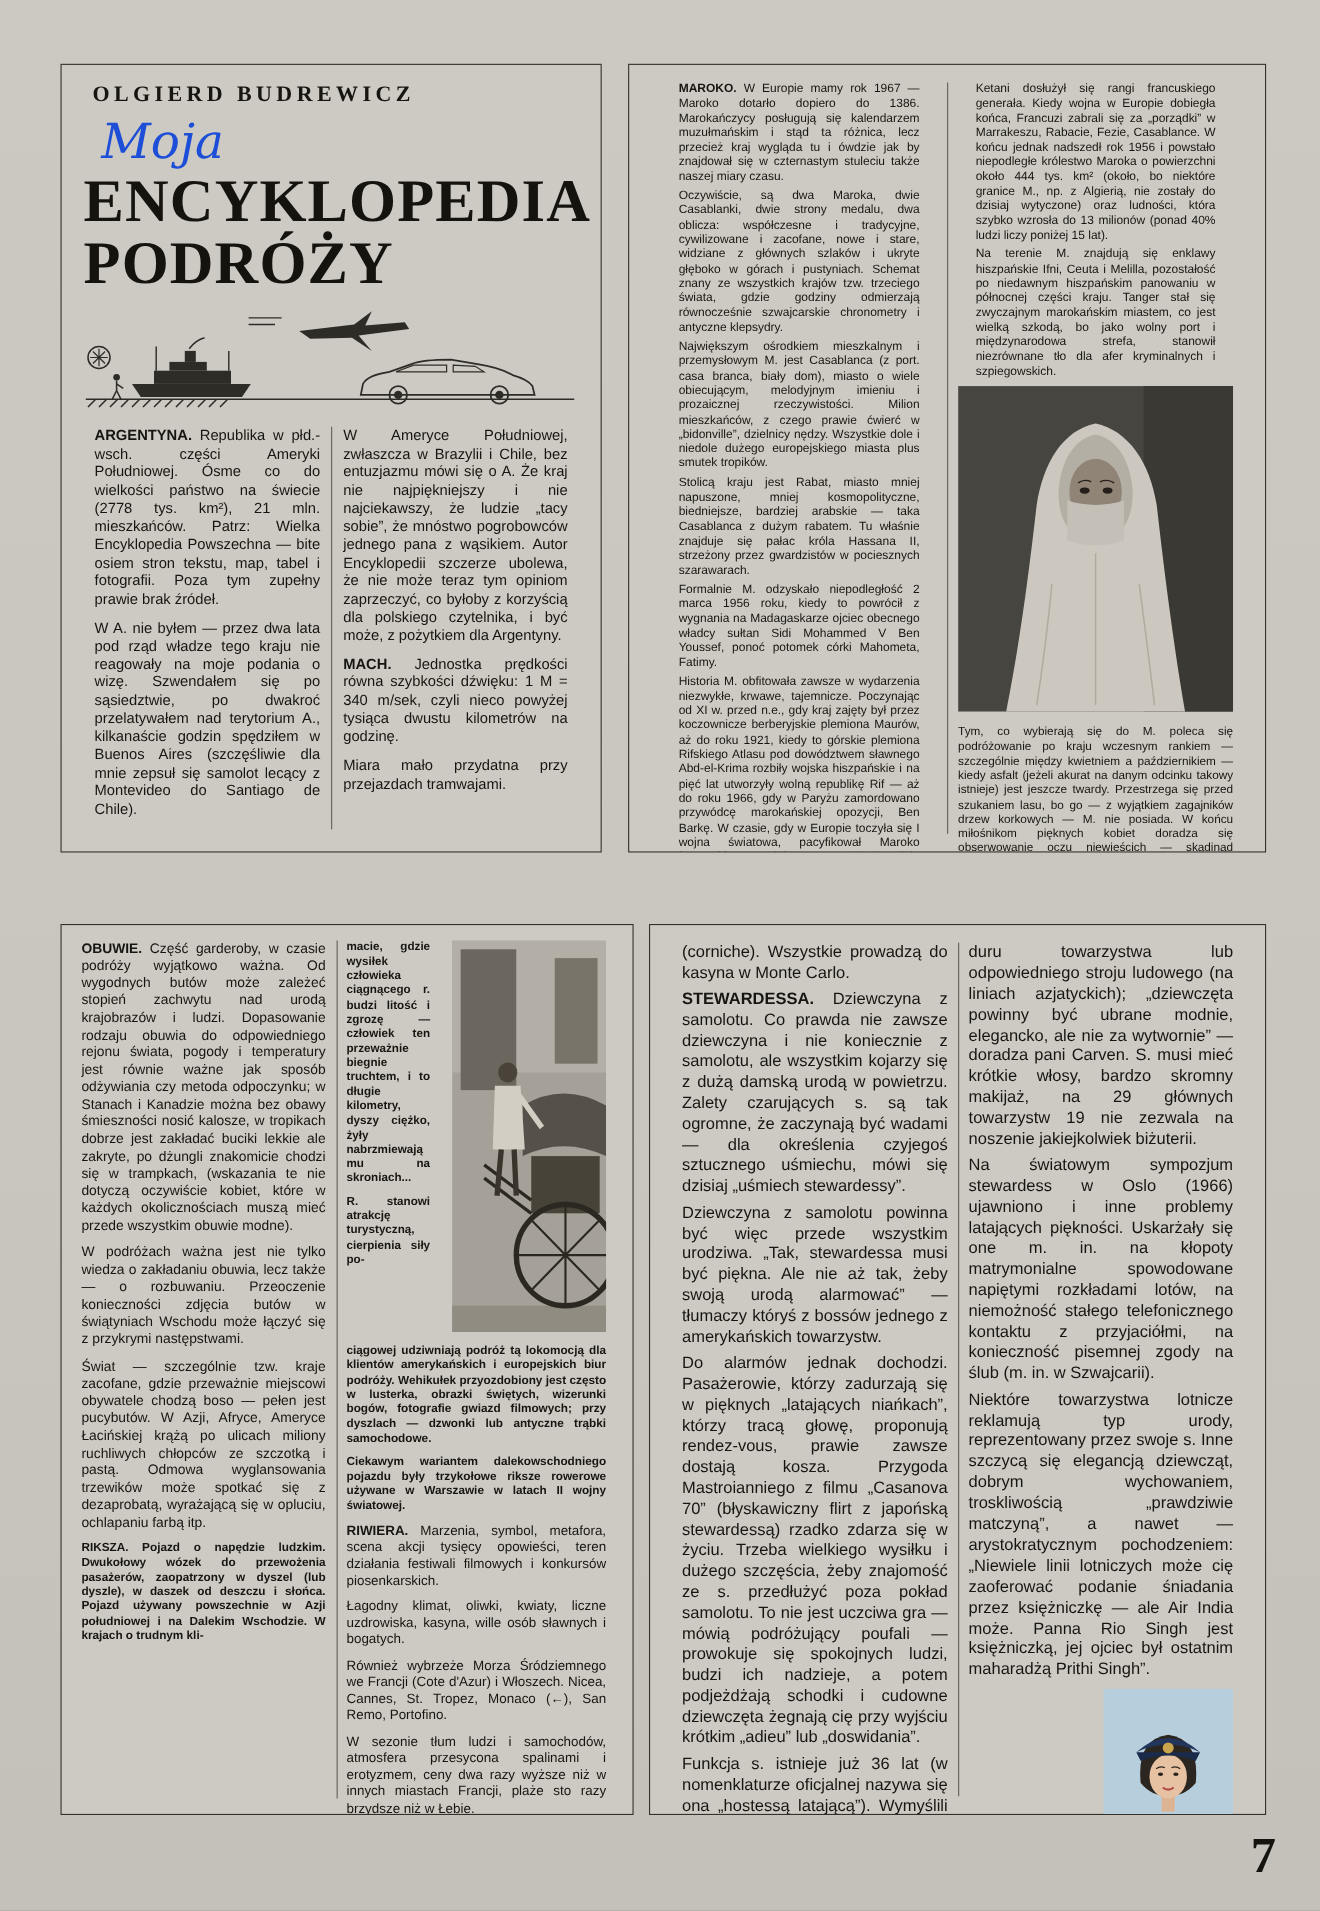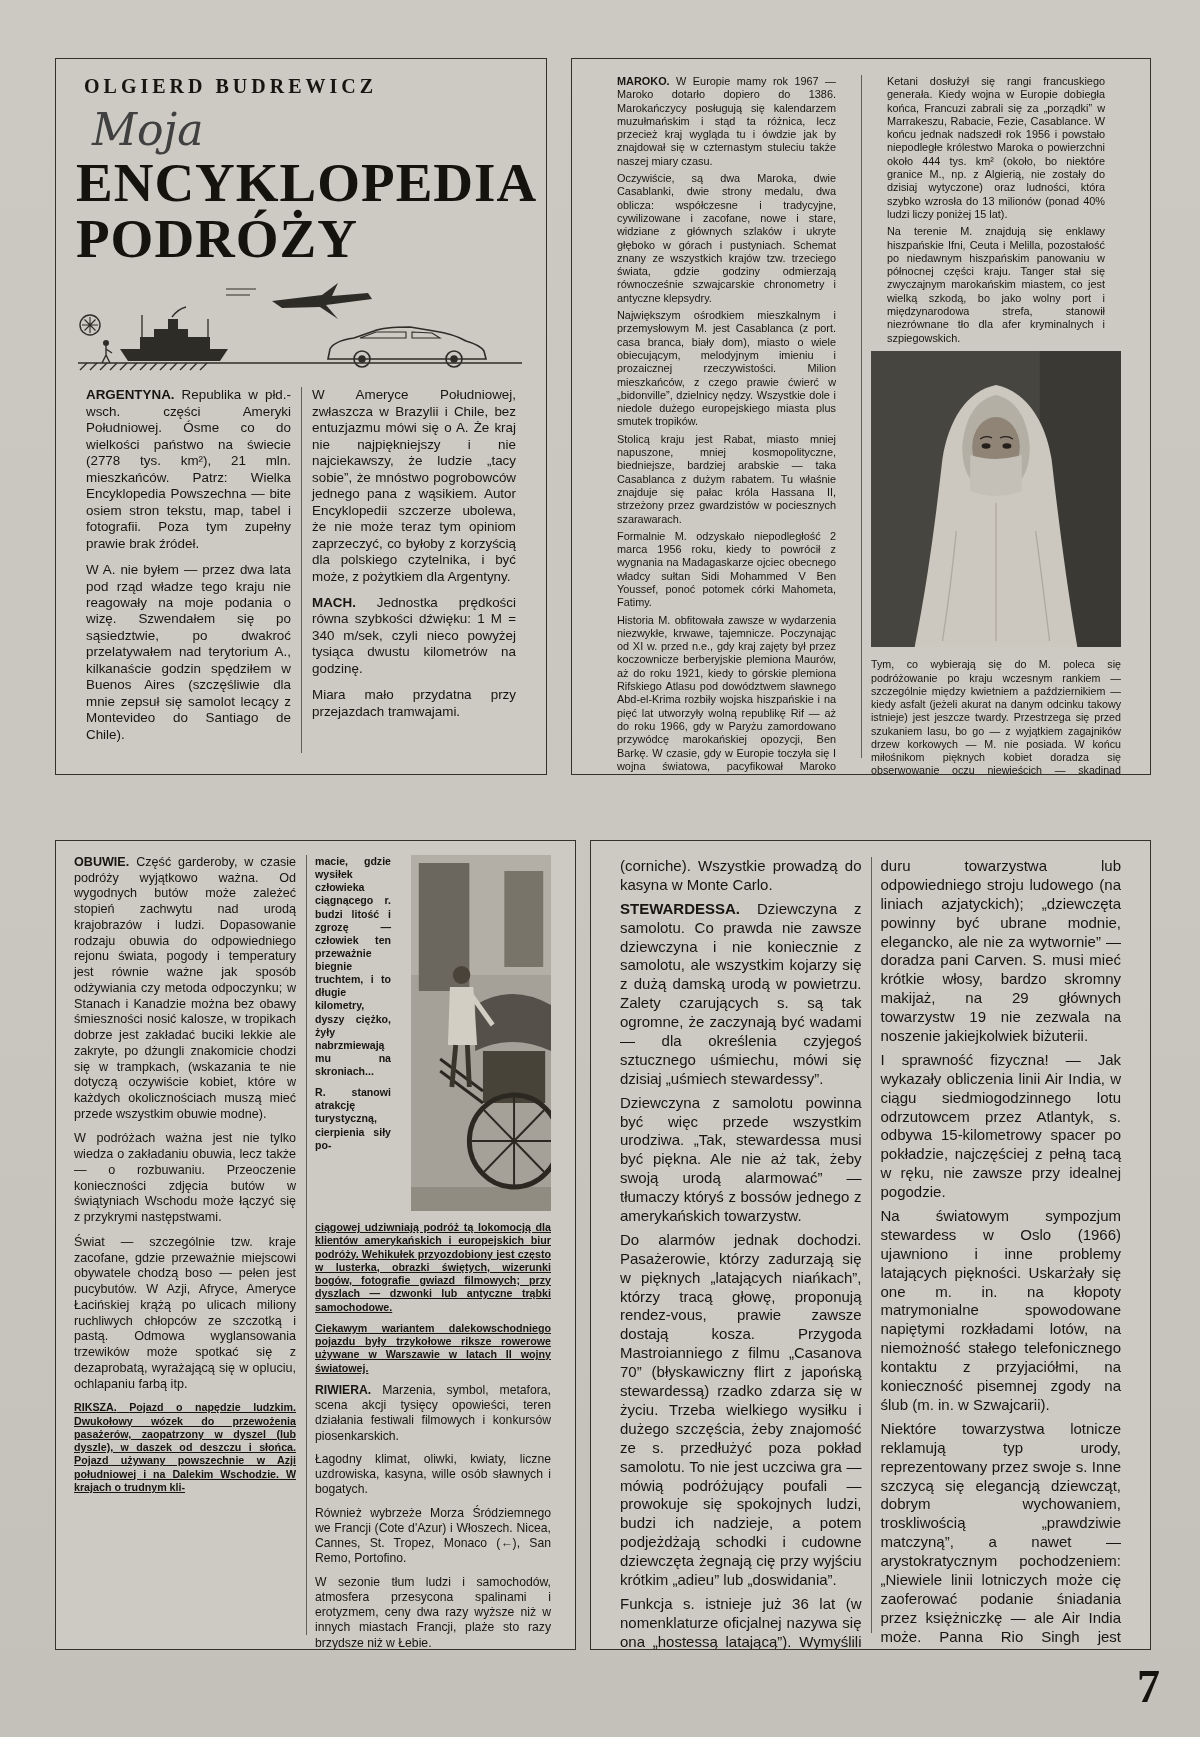--- a/index.html
+++ b/index.html
@@ -16,21 +16,21 @@
   #panel1 { left:55px;  top:58px;  width:492px; height:717px; }
   #panel2 { left:571px; top:58px;  width:580px; height:717px; }
   #panel3 { left:55px;  top:840px; width:521px; height:810px; padding:14px 14px; }
   #panel4 { left:590px; top:840px; width:561px; height:810px; }
   .panel-inner { position:relative; width:100%; height:100%; }
 
   
   .author { font-family:"Liberation Serif", serif; font-weight:700; font-size:20px;
             letter-spacing:4px; margin:0 0 4px 8px; }
   .moja   { font-family:"DejaVu Serif", serif; font-style:italic; font-size:44px;
-            margin:6px 0 0 16px; color:#404040; }
+            margin:6px 0 0 16px; color:#1d4ed8; }
   .big-title { font-family:"Liberation Serif", serif; font-weight:700; font-size:55px;
                letter-spacing:1px; line-height:1.02; color:#15130d; }
   .illu { margin:8px 0 10px; }
   .p1cols { display:flex; }
   .p1col { width:50%; padding:0 10px; text-align:justify; font-size:13.4px; line-height:1.23; }
   .p1col + .p1col { border-left:1px solid #605e55; }
   .para { margin:0 0 10px; }
   .lead { font-weight:700; }
 
   
@@ -43,21 +43,21 @@
 
   
   .p3wrap { display:flex; height:100%; }
   .p3col1 { width:237px; padding:0 10px 0 4px; border-right:1px solid #605e55;
             font-size:12.6px; line-height:1.25; text-align:justify; }
   .p3right { width:244px; padding-left:8px; }
   .p3toprow { display:flex; gap:20px; }
   .p3narrow { width:96px; font-size:10.6px; font-weight:700; line-height:1.24; text-align:justify; }
   .p3photo { width:140px; }
   .p3below { margin-top:6px; text-align:justify; }
-  .smallbold { font-weight:700; font-size:10.7px; line-height:1.24;text-decoration:underline; }
+  .smallbold { font-weight:700; font-size:10.7px; line-height:1.24; }
   .medium { font-size:12.2px; line-height:1.25; }
   .p3below .para { margin:0 0 8px; }
   .p3col1 .para { margin:0 0 9px; }
   .p3narrow .para { margin:0 0 8px; }
 
   
   .p4cols { display:flex; height:100%; }
   .p4col { width:50%; padding:0 9px; font-size:15px; line-height:1.26; text-align:justify; }
   .p4col + .p4col { border-left:1px solid #605e55; }
   .p4col .para { margin:0 0 5px; }
@@ -218,21 +218,20 @@
         <p class="para"><span>(corniche). Wszystkie prowadzą do kasyna w Monte Carlo.</span></p>
         <p class="para"><b class="lead">STEWARDESSA.</b> <span>Dziewczyna z samolotu. Co prawda nie zawsze dziewczyna i nie koniecznie z samolotu, ale wszystkim kojarzy się z dużą damską urodą w powietrzu. Zalety czarujących s. są tak ogromne, że zaczynają być wadami — dla określenia czyjegoś sztucznego uśmiechu, mówi się dzisiaj „uśmiech stewardessy”.</span></p>
         <p class="para"><span>Dziewczyna z samolotu powinna być więc przede wszystkim urodziwa. „Tak, stewardessa musi być piękna. Ale nie aż tak, żeby swoją urodą alarmować” — tłumaczy któryś z bossów jednego z amerykańskich towarzystw.</span></p>
         <p class="para"><span>Do alarmów jednak dochodzi. Pasażerowie, którzy zadurzają się w pięknych „latających niańkach”, którzy tracą głowę, proponują rendez-vous, prawie zawsze dostają kosza. Przygoda Mastroianniego z filmu „Casanova 70” (błyskawiczny flirt z japońską stewardessą) rzadko zdarza się w życiu. Trzeba wielkiego wysiłku i dużego szczęścia, żeby znajomość ze s. przedłużyć poza pokład samolotu. To nie jest uczciwa gra — mówią podróżujący poufali — prowokuje się spokojnych ludzi, budzi ich nadzieje, a potem podjeżdżają schodki i cudowne dziewczęta żegnają cię przy wyjściu krótkim „adieu” lub „doswidania”.</span></p>
         <p class="para"><span>Funkcja s. istnieje już 36 lat (w nomenklaturze oficjalnej nazywa się ona „hostessą latającą”). Wymyślili tę postać Amerykanie, po czym jako pierwsi importowali ją do Europy Holendrzy z KLMu. Największe światowe towarzystwa zatrudniają dziś w sumie około 22 tysiące stewardess: linie amerykańskie po 2—3 tysiące, SAS — 770, Air France — 600, KLM — 280, Air India — 150, TABSO — 70.</span></p>
         <p class="para"><span>Obowiązuje surowa selekcja kandydatek; w USA zaledwie jedna na dwa tysiące odpowiada wszystkim wymogom. Kariera s. jest krótka, praca ciężka, a zarobek niezbyt wysoki.</span></p>
         <p class="para"><span>S. ma obowiązek noszenia mun-</span></p>
       </div>
       <div class="p4col">
         <p class="para"><span>duru towarzystwa lub odpowiedniego stroju ludowego (na liniach azjatyckich); „dziewczęta powinny być ubrane modnie, elegancko, ale nie za wytwornie” — doradza pani Carven. S. musi mieć krótkie włosy, bardzo skromny makijaż, na 29 głównych towarzystw 19 nie zezwala na noszenie jakiejkolwiek biżuterii.</span></p>
-        <p class="para"><span>I sprawność fizyczna! — Jak wykazały obliczenia linii Air India, w ciągu siedmiogodzinnego lotu odrzutowcem przez Atlantyk, s. odbywa 15-kilometrowy spacer po pokładzie, najczęściej z pełną tacą w ręku, nie zawsze przy idealnej pogodzie.</span></p>
         <p class="para"><span>Na światowym sympozjum stewardess w Oslo (1966) ujawniono i inne problemy latających piękności. Uskarżały się one m. in. na kłopoty matrymonialne spowodowane napiętymi rozkładami lotów, na niemożność stałego telefonicznego kontaktu z przyjaciółmi, na konieczność pisemnej zgody na ślub (m. in. w Szwajcarii).</span></p>
         <p class="para"><span>Niektóre towarzystwa lotnicze reklamują typ urody, reprezentowany przez swoje s. Inne szczycą się elegancją dziewcząt, dobrym wychowaniem, troskliwością „prawdziwie matczyną”, a nawet — arystokratycznym pochodzeniem: „Niewiele linii lotniczych może cię zaoferować podanie śniadania przez księżniczkę — ale Air India może. Panna Rio Singh jest księżniczką, jej ojciec był ostatnim maharadżą Prithi Singh”.</span></p>
         <figure class="stewfig" style="margin:2px 0 4px 6px;">
           <svg width="118" height="232" viewBox="0 0 118 232">
             <rect width="118" height="232" rx="3" fill="#b7cedd"></rect>
             <path d="M34,86 Q30,46 59,42 Q88,46 84,86 Q74,98 59,98 Q44,98 34,86 Z" fill="#2c2620"></path>
             <rect x="53" y="96" width="12" height="16" fill="#dcb493"></rect>
             <ellipse cx="59" cy="80" rx="17" ry="20" fill="#e7c2a2"></ellipse>
             <ellipse cx="52" cy="78" rx="2.4" ry="1.6" fill="#2a241e"></ellipse>
             <ellipse cx="66" cy="78" rx="2.4" ry="1.6" fill="#2a241e"></ellipse>

